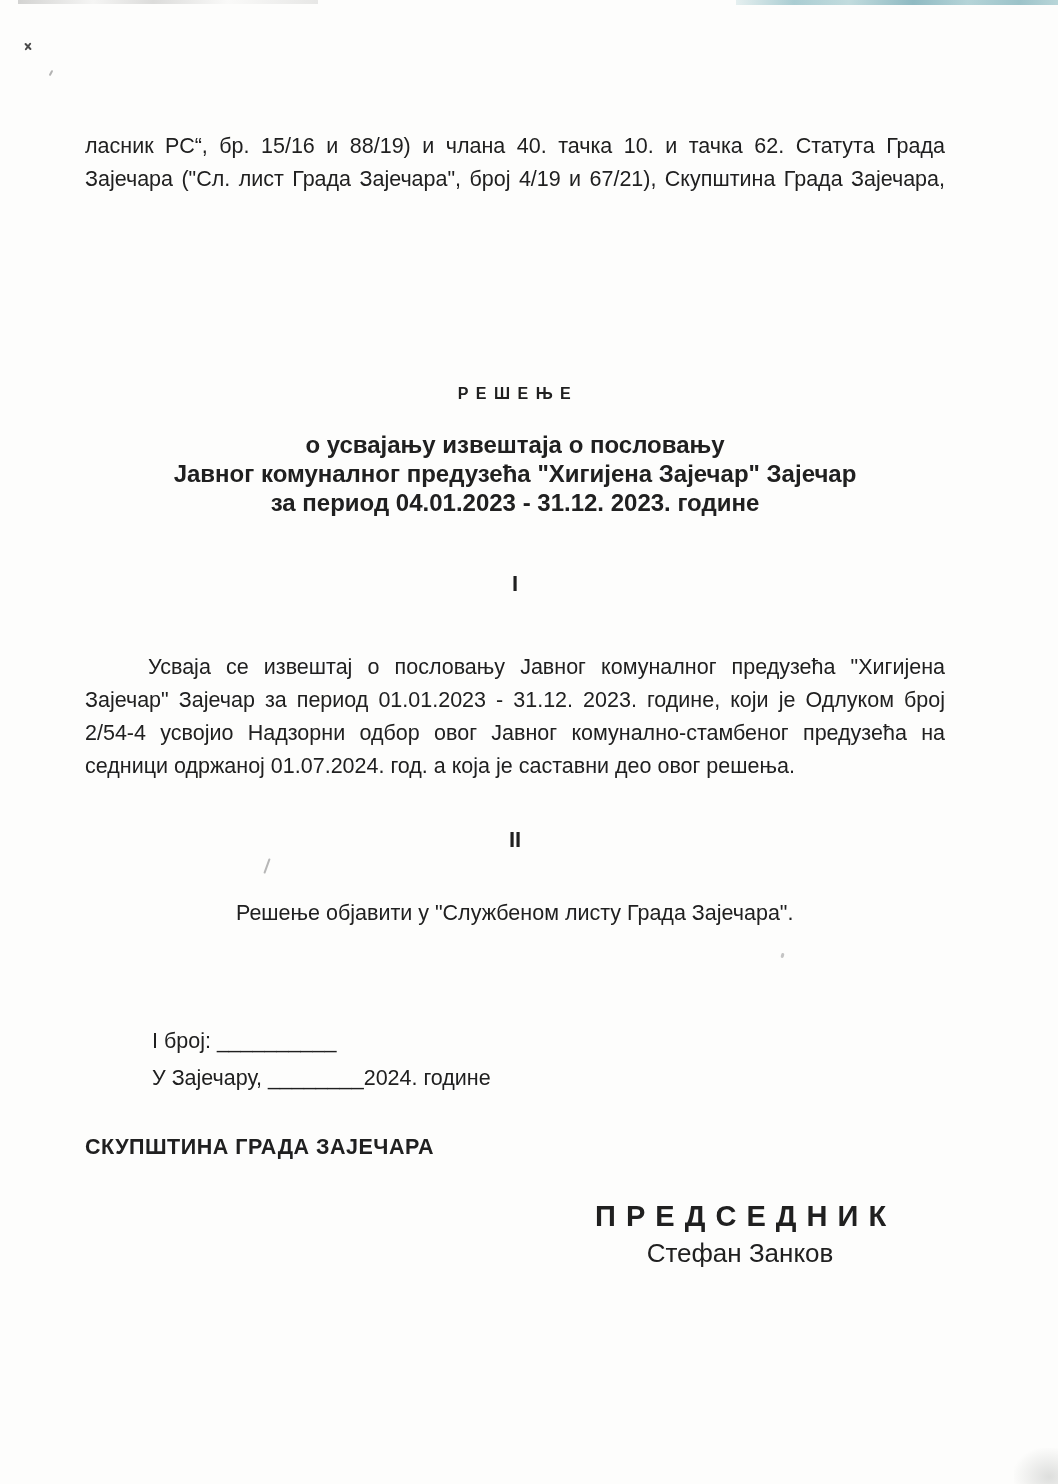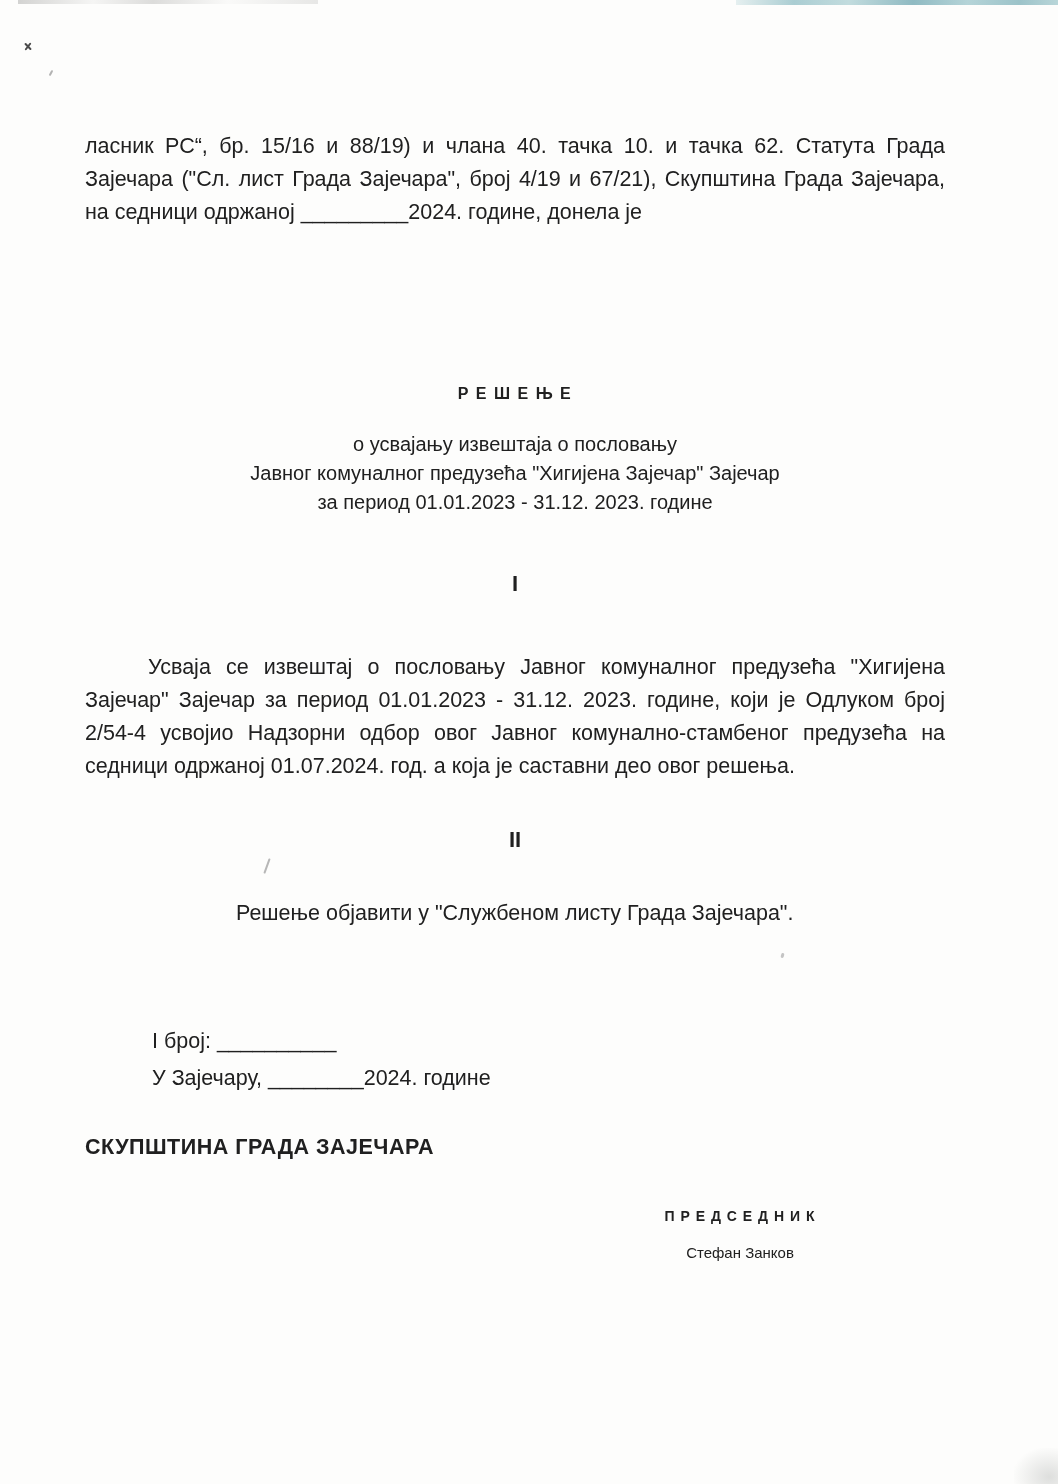--- a/index.html
+++ b/index.html
@@ -31,22 +31,22 @@
     top: 380px;
     text-align: center;
     font-weight: bold;
     font-size: 16px;
     letter-spacing: 1.5px;
     line-height: 28px;
   }
   .doc-subtitle {
     top: 430px;
     text-align: center;
-    font-weight: normal;
-    font-size: 20px;
+    font-weight: bold;
+    font-size: 24px;
     line-height: 29px;
   }
   .sec-marker {
     text-align: center;
     font-weight: bold;
     font-size: 22px;
     line-height: 30px;
   }
   .sec2-line {
     top: 898px;
@@ -73,28 +73,28 @@
   }
   .president-block {
     position: absolute;
     left: 595px;
     top: 1201px;
     width: 290px;
     text-align: center;
   }
   .president-title {
     font-weight: bold;
-    font-size: 14px;
+    font-size: 29px;
     line-height: 30px;
     letter-spacing: 1px;
     white-space: nowrap;
   }
   .president-name {
     margin-top: 7px;
-    font-size: 15px;
+    font-size: 26px;
     line-height: 30px;
     white-space: nowrap;
   }
   
   .artifact { position: absolute; pointer-events: none; }
   .top-strip {
     left: 736px; top: 0; width: 322px; height: 5px;
     background: linear-gradient(90deg,
       rgba(185,214,217,0.35) 0%, #aacdd2 18%, #c2dcde 35%,
       #8fbac2 55%, #b5d4d8 72%, #9cc3c9 88%, #b9d6d9 100%);
@@ -143,29 +143,28 @@
   <div class="artifact top-edge-smudge"></div>
   <div class="artifact star-mark"></div>
   <div class="artifact accent-mark"></div>
   <div class="artifact diag-stroke"></div>
   <div class="artifact speck"></div>
   <div class="artifact corner-blob"></div>
 
   <div class="textcol body-par" style="top:130px">
     <div class="pline">ласник РС“, бр. 15/16 и 88/19) и члана 40. тачка 10. и тачка 62. Статута Града</div>
     <div class="pline">Зајечара ("Сл. лист Града Зајечара", број 4/19 и 67/21), Скупштина Града Зајечара,</div>
-    <div class="pline last">на седници одржаној _________2024. године, донела је</div>
   </div>
 
   <div class="textcol doc-title">Р Е Ш Е Њ Е</div>
 
   <div class="textcol doc-subtitle">
     <div>о усвајању извештаја о пословању</div>
     <div>Јавног комуналног предузећа "Хигијена Зајечар" Зајечар</div>
-    <div>за период 01.01.2023 - 31.12. 2023. године</div>
+    <div>за период 04.01.2023 - 31.12. 2023. године</div>
   </div>
 
   <div class="textcol sec-marker" style="top:569px">I</div>
   <div class="textcol body-par" style="top:651px">
     <div class="pline first">Усваја се извештај о пословању Јавног комуналног предузећа "Хигијена</div>
     <div class="pline">Зајечар" Зајечар за период 01.01.2023 - 31.12. 2023. године, који је Одлуком број</div>
     <div class="pline">2/54-4 усвојио Надзорни одбор овог Јавног комунално-стамбеног предузећа на</div>
     <div class="pline last">седници одржаној 01.07.2024. год. а која је саставни део овог решења.</div>
   </div>
 

